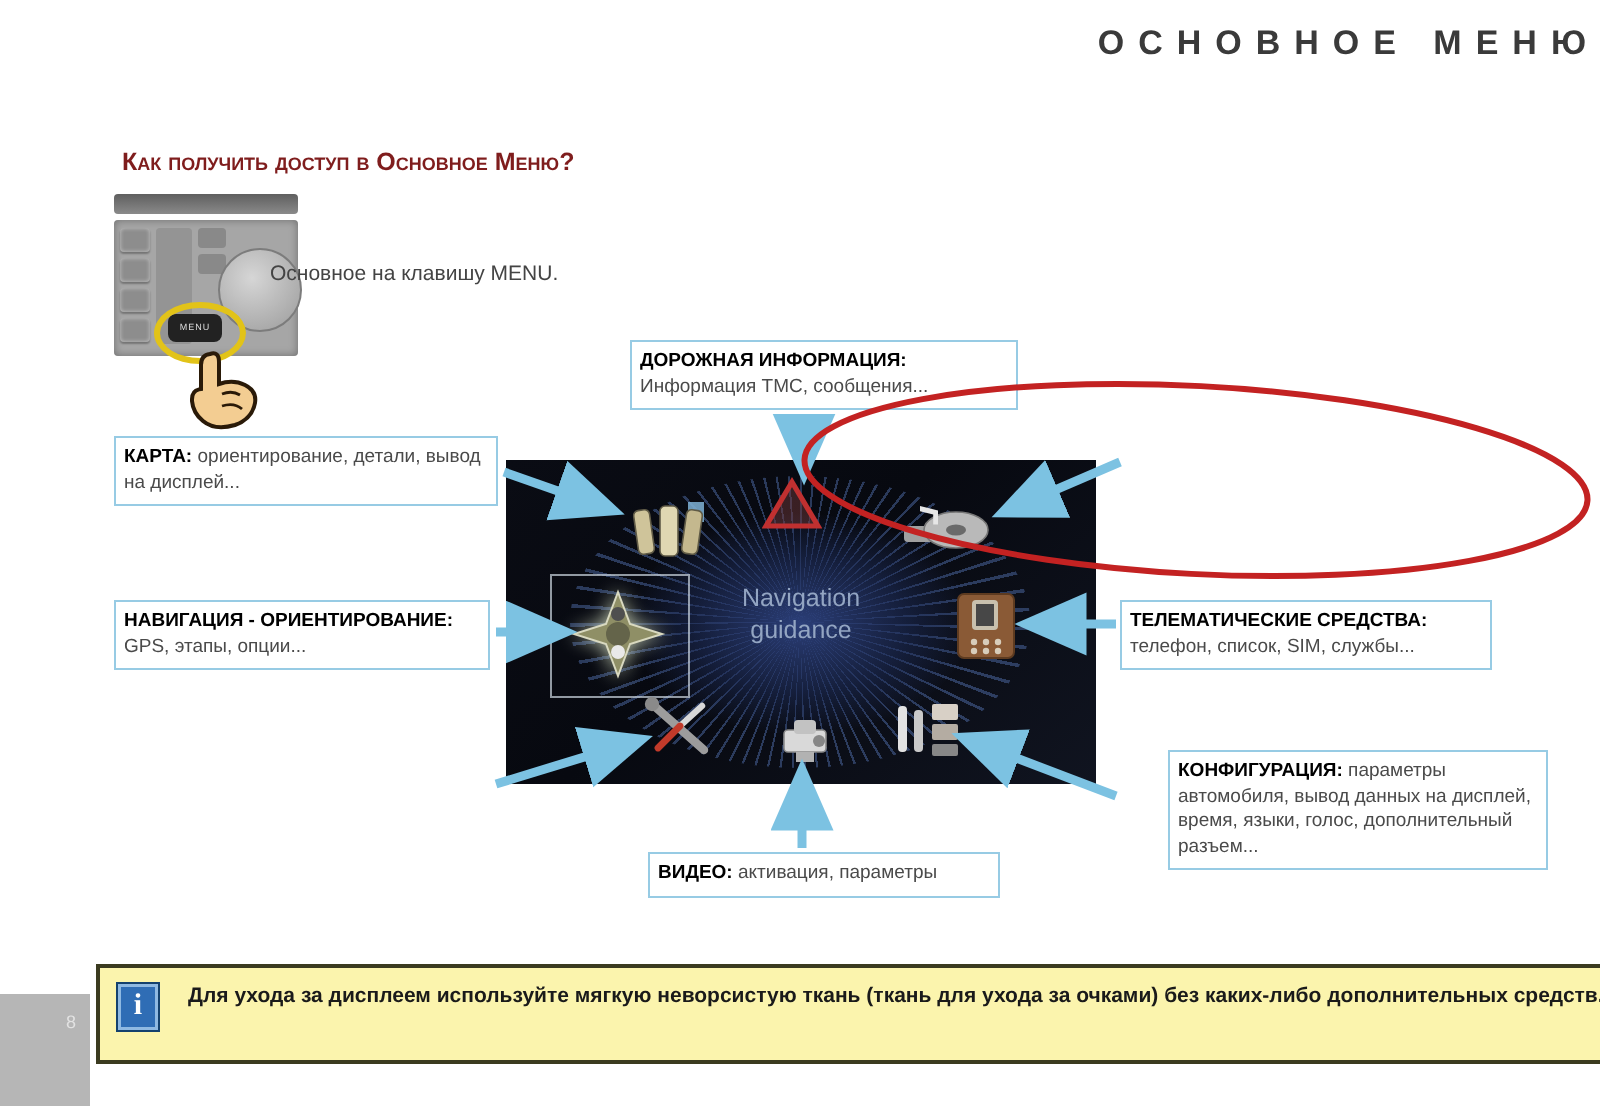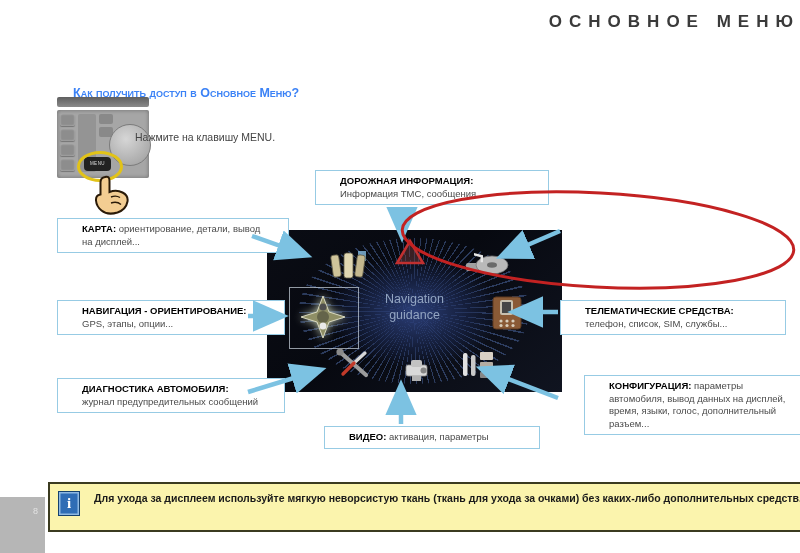--- a/index.html
+++ b/index.html
@@ -2,22 +2,22 @@
 <html><head>
 <meta charset="utf-8">
 <style>
   html,body{margin:0;padding:0;background:#e8e8e8;}
   .canvas{position:relative;width:800px;height:553px;background:#ffffff;overflow:hidden;
           font-family:"Liberation Sans","DejaVu Sans",sans-serif;color:#222;}
 
   
   .title{position:absolute;left:0;top:12px;width:100%;margin:0;text-align:right;
          font-size:17px;font-weight:600;letter-spacing:7px;color:#3a3a3a;}
-  .subtitle{position:absolute;left:57px;top:70px;margin:16px;font-size:12.5px;font-weight:bold;
-            font-variant:small-caps;color:#3b82f6;}
+  .subtitle{position:absolute;left:57px;top:70px;margin:4px;font-size:12.5px;font-weight:bold;
+            font-variant:small-caps;color:#7f1d1d;}
 
   
   .panel{position:absolute;left:57px;top:95px;width:95px;height:118px;}
   .vent{position:absolute;left:0;top:2px;width:92px;height:10px;background:linear-gradient(#5f5f5f,#8a8a8a);
         border-radius:2px;}
   .panel-body{position:absolute;left:0;top:15px;width:92px;height:68px;background:#a6a6a6;
               border-radius:2px;box-shadow:inset 0 0 4px rgba(0,0,0,.35);}
   .pbtn{position:absolute;width:15px;height:12px;background:#8d8d8d;border-radius:2px;
         box-shadow:inset 0 0 2px rgba(255,255,255,.5),0 1px 1px rgba(0,0,0,.3);}
   .pstrip{position:absolute;left:21px;top:4px;width:18px;height:58px;background:#949494;border-radius:2px;}
@@ -26,27 +26,27 @@
         background:radial-gradient(circle at 40% 35%,#d6d6d6,#9b9b9b);border:1px solid #7c7c7c;}
   .menu-btn{position:absolute;left:27px;top:47px;width:27px;height:14px;background:#222;
             border-radius:4px;color:#ddd;font-size:4.5px;line-height:14px;text-align:center;letter-spacing:.5px;}
   .menu-ring{position:absolute;left:20px;top:41px;width:40px;height:25px;border:3px solid #e2c318;
              border-radius:50%;}
   .hand{position:absolute;left:29px;top:80px;}
 
   .instruction{position:absolute;left:135px;top:131px;margin:0;font-size:10.5px;color:#444;}
 
   
-  .callout{position:absolute;background:#fff;border:1.5px solid #97cbe4;padding:4px 24px;
+  .callout{position:absolute;background:#fff;border:1.5px solid #97cbe4;padding:4px 4px;
            font-size:9.5px;line-height:1.32;color:#4a4a4a;z-index:10;}
   .callout b{color:#000;}
 
   
   .screen{position:absolute;left:253px;top:230px;width:295px;height:162px;z-index:1;
-          background:linear-gradient(140deg,#0a0c14 0%,#070910 45%,#101420 100%);overflow:hidden;margin-left:14px;}
+          background:linear-gradient(140deg,#0a0c14 0%,#070910 45%,#101420 100%);overflow:hidden;}
   .burst{position:absolute;left:32px;top:8px;width:230px;height:146px;border-radius:50%;opacity:.85;
          background:repeating-conic-gradient(from 0deg at 50% 50%,rgba(105,145,225,.42) 0deg .9deg,rgba(10,15,30,0) .9deg 4.8deg);}
   .burst-glow{position:absolute;left:62px;top:27px;width:170px;height:110px;border-radius:50%;
          background:radial-gradient(ellipse at center,rgba(45,65,125,.95) 0%,rgba(30,45,90,.55) 45%,rgba(8,10,20,0) 72%);}
   .screen-title{position:absolute;left:0;top:62px;width:100%;text-align:center;z-index:3;
          color:#93a5c2;font-size:12.5px;line-height:1.25;}
   .s-icon{position:absolute;z-index:4;}
   .compass-frame{position:absolute;left:22px;top:57px;width:68px;height:60px;z-index:3;
          border:1.5px solid rgba(205,215,225,.7);}
 
@@ -87,21 +87,21 @@
       <div class="knob"></div>
       <div class="menu-btn">MENU</div>
       <div class="menu-ring"></div>
     </div>
     <svg class="hand" width="48" height="40" viewBox="0 0 48 40">
       <path d="M19 2 q4.5 -1.5 4.5 4 l0 11 q7 -2.5 13 .5 q6 3 5 9 q-1.5 8 -10 11 q-10 3 -16 -2 q-5 -4 -5.5 -10 q-.3 -5 3.5 -5.8 l1 -.2 l0 -12 q0 -5 4.5 -5.5 Z" fill="#f3cd92" stroke="#2a1a08" stroke-width="2"></path>
       <path d="M25 22 q5 -2 9 .5 M25 28 q6 -2 10 1.5" stroke="#2a1a08" stroke-width="1.4" fill="none"></path>
     </svg>
   </div>
 
-  <p class="instruction">Нажмите на клавишу MENU.</p>
+  <p class="instruction">Основное на клавишу MENU.</p>
 
   <div class="screen">
     <div class="burst"></div>
     <div class="burst-glow"></div>
     <div class="screen-title">
       <span>Navigation</span><br>
       <span>guidance</span>
     </div>
     <div class="compass-frame"></div>
 
@@ -183,24 +183,20 @@
   <div class="callout" style="left:560px;top:300px;width:176px;">
     <b>ТЕЛЕМАТИЧЕСКИЕ СРЕДСТВА:</b>
     <span>телефон, список, SIM, службы...</span>
   </div>
 
   <div class="callout" style="left:57px;top:300px;width:178px;">
     <b>НАВИГАЦИЯ - ОРИЕНТИРОВАНИЕ:</b>
     <span>GPS, этапы, опции...</span>
   </div>
 
-  <div class="callout" style="left:57px;top:378px;width:178px;">
-    <b>ДИАГНОСТИКА АВТОМОБИЛЯ:</b>
-    <span>журнал предупредительных сообщений</span>
-  </div>
 
   <div class="callout" style="left:584px;top:375px;width:180px;">
     <b>КОНФИГУРАЦИЯ:</b>
     <span>параметры автомобиля, вывод данных на дисплей, время, языки, голос, дополнительный разъем...</span>
   </div>
 
   <div class="callout" style="left:312px;top:426px;width:166px;margin-left:12px;">
     <b>ВИДЕО:</b>
     <span>активация, параметры</span>
   </div>

